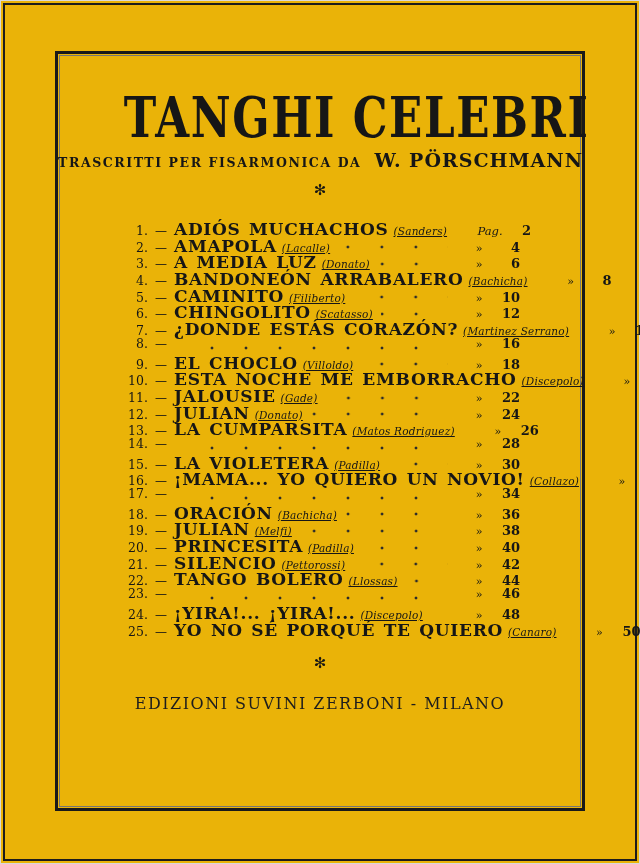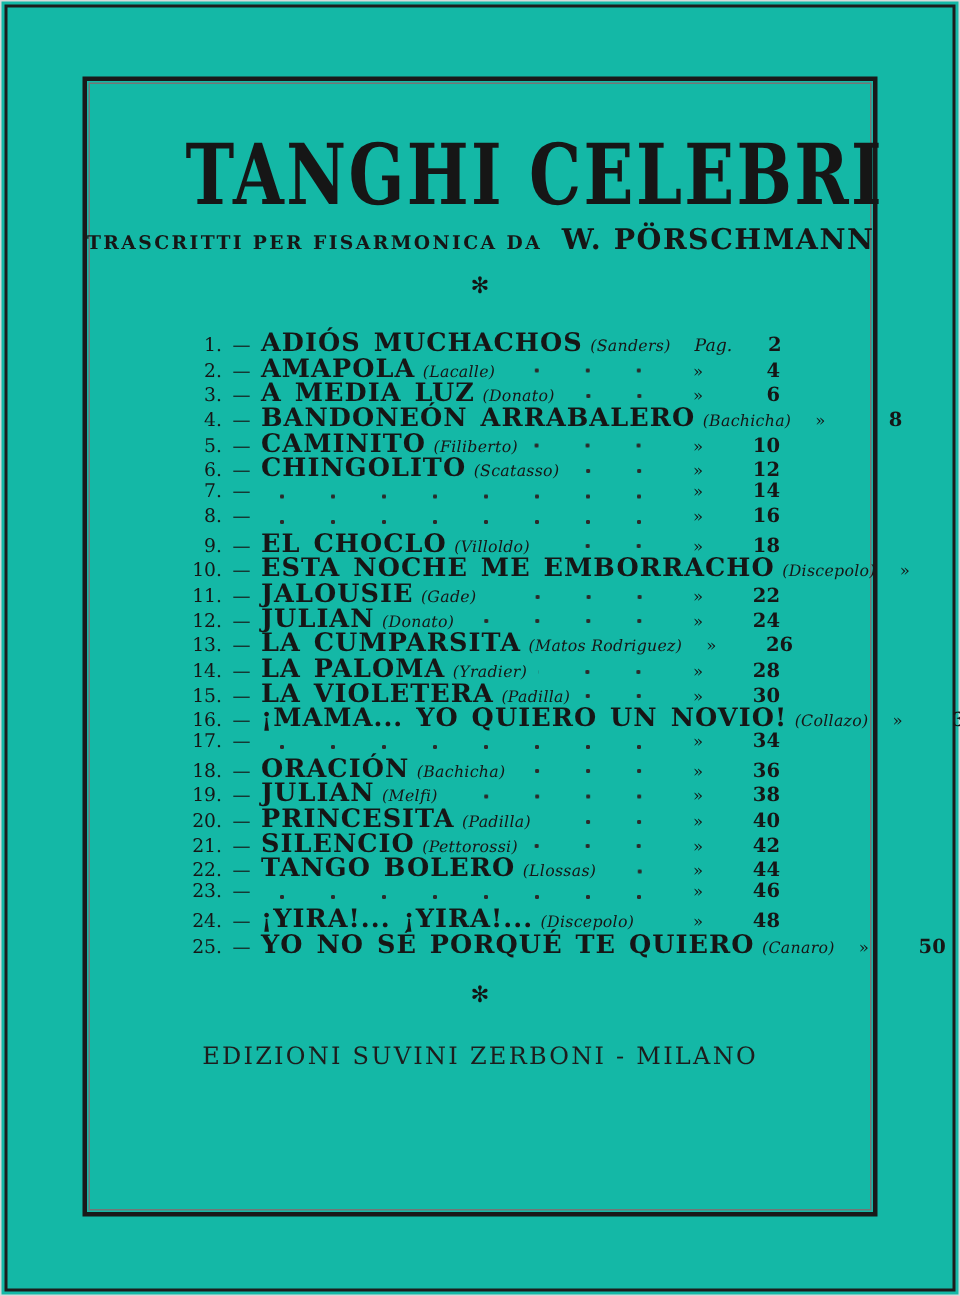--- a/index.html
+++ b/index.html
@@ -1,18 +1,18 @@
 <!DOCTYPE html>
 <html><head>
 <meta charset="utf-8">
 <style>
   html,body{margin:0;padding:0;background:#e8e8e8;}
   .page{
     position:relative;width:640px;height:864px;margin:0 auto;
-    background:#14b8a6;color:#161616;
+    background:#eab308;color:#161616;
     font-family:"DejaVu Serif","Liberation Serif",serif;
     box-shadow:inset 0 0 0 1px #d9d9d9;
     overflow:hidden;
   }
   .outer-border{position:absolute;inset:3px;border:2px solid #1c1c1c;pointer-events:none;}
   .frame{position:absolute;left:55px;top:51px;right:55px;bottom:53px;border:3px solid #191919;}
   .frame-inner{position:absolute;inset:1px;border:1px solid #757575;}
   .content{position:absolute;inset:0;padding-top:38px;}
 
   .title-wrap{text-align:center;white-space:nowrap;line-height:50px;height:50px;}
@@ -30,28 +30,28 @@
     font-family:"DejaVu Sans","Liberation Sans",sans-serif;color:#141414;
   }
   .ornament-bottom{margin-top:18px;}
 
   .index{margin:20px 62px 0 60px;}
   .row{display:flex;align-items:baseline;height:16.7px;}
   .num{width:30px;text-align:right;font-size:12.5px;flex:none;}
   .dash{width:26px;text-align:center;font-size:12px;flex:none;}
   .entry{white-space:nowrap;flex:none;}
   .entry-title{font-weight:bold;font-size:17px;letter-spacing:0.7px;word-spacing:2px;}
-  .entry-composer{font-style:italic;font-size:10.5px;margin-left:5px;letter-spacing:0.2px;}
+  .entry-composer{font-style:italic;font-size:10.5px;margin-left:5px;letter-spacing:0.2px;text-decoration:underline;}
   .leader{
     flex:1 1 auto;min-width:4px;align-self:flex-end;height:5px;
     margin:0 4px 3px 8px;
     background-image:radial-gradient(circle at 2px 2px,#2b2b2b 1.25px,rgba(0,0,0,0) 1.7px);
     background-size:34px 4px;background-repeat:repeat-x;background-position:right bottom;
   }
-  .marker{width:34px;flex:none;text-align:left;font-size:11.5px;font-style:italic;}
+  .marker{width:34px;flex:none;text-align:center;font-size:11.5px;font-style:italic;margin-left:10px;}
   .marker.guillemet{font-style:normal;font-size:11px;}
   .pagenum{width:24px;flex:none;text-align:right;font-size:13px;font-weight:bold;}
 
   .publisher{
     text-align:center;margin-top:20px;font-size:16px;letter-spacing:1.5px;
     line-height:24px;color:#1d1d1d;white-space:nowrap;
   }
 </style>
 </head>
 <body>
@@ -130,20 +130,23 @@
     <span class="entry">
       <span class="entry-title">CHINGOLITO</span><span class="entry-composer">(Scatasso)</span>
     </span>
     <span class="leader"></span>
     <span class="marker guillemet">»</span>
     <span class="pagenum">12</span>
   </div>
           <div class="row">
     <span class="num">7.</span>
     <span class="dash">—</span>
+    <span class="entry">
+      <span class="entry-title">¿DONDE ESTÁS CORAZÓN?</span><span class="entry-composer">(Martinez Serrano)</span>
+    </span>
     <span class="leader"></span>
     <span class="marker guillemet">»</span>
     <span class="pagenum">14</span>
   </div>
           <div class="row">
     <span class="num">8.</span>
     <span class="dash">—</span>
     <span class="leader"></span>
     <span class="marker guillemet">»</span>
     <span class="pagenum">16</span>
@@ -194,23 +197,20 @@
     <span class="entry">
       <span class="entry-title">LA CUMPARSITA</span><span class="entry-composer">(Matos Rodriguez)</span>
     </span>
     <span class="leader"></span>
     <span class="marker guillemet">»</span>
     <span class="pagenum">26</span>
   </div>
           <div class="row">
     <span class="num">14.</span>
     <span class="dash">—</span>
-    <span class="entry">
-      <span class="entry-title">LA PALOMA</span><span class="entry-composer">(Yradier)</span>
-    </span>
     <span class="leader"></span>
     <span class="marker guillemet">»</span>
     <span class="pagenum">28</span>
   </div>
           <div class="row">
     <span class="num">15.</span>
     <span class="dash">—</span>
     <span class="entry">
       <span class="entry-title">LA VIOLETERA</span><span class="entry-composer">(Padilla)</span>
     </span>

